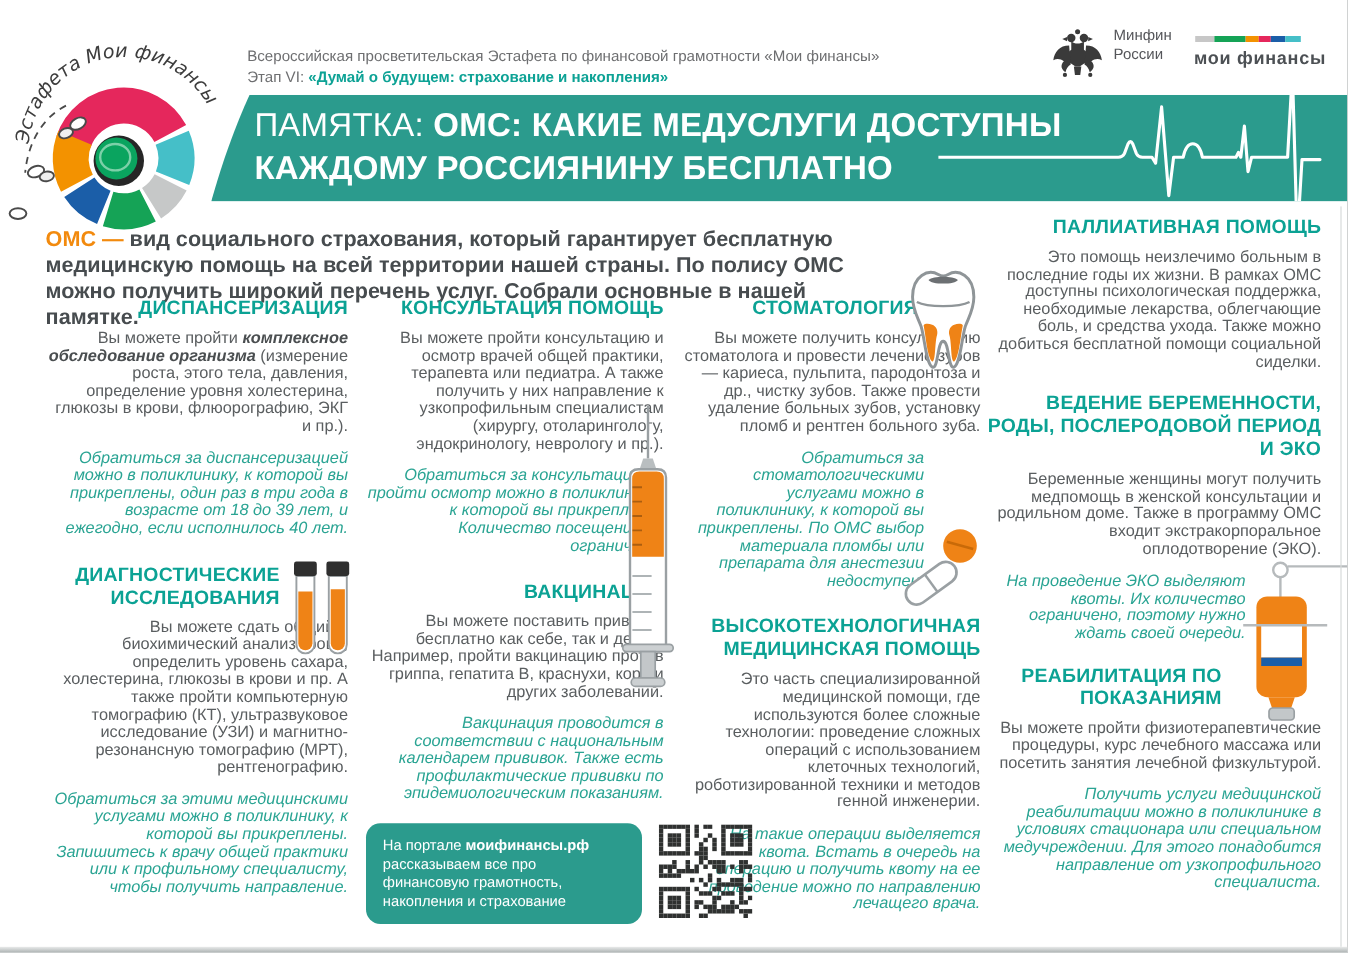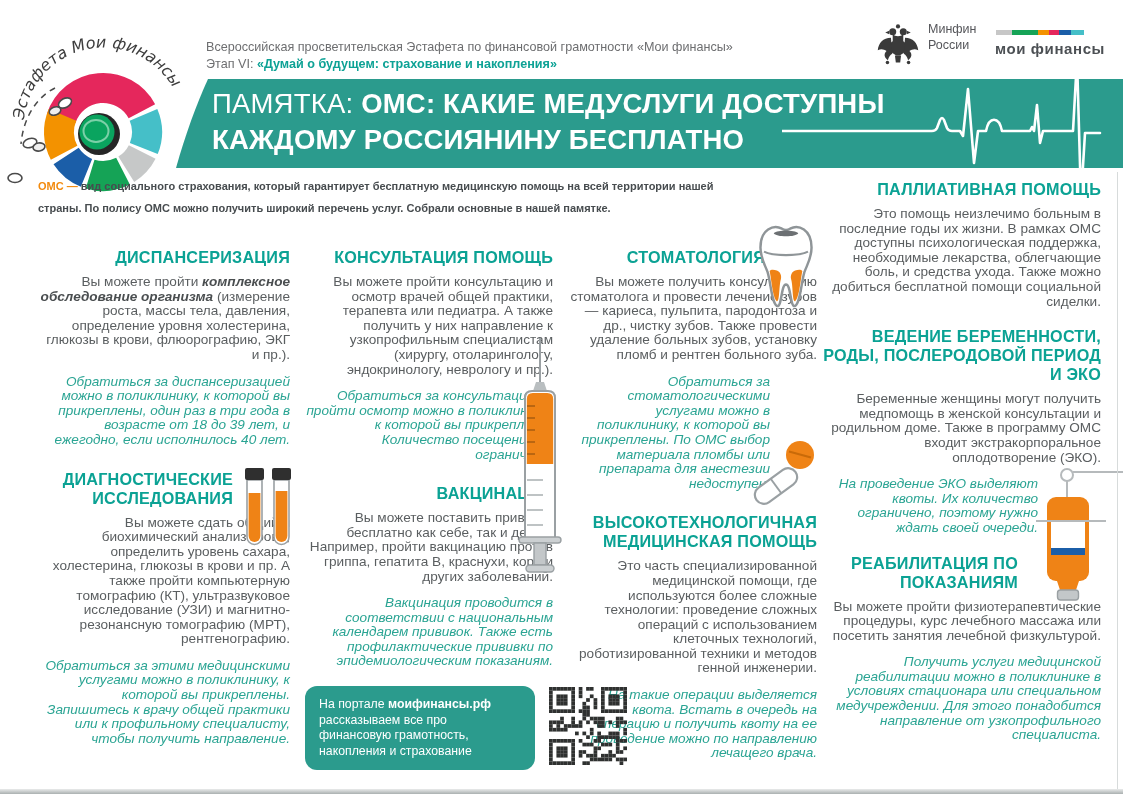--- a/index.html
+++ b/index.html
@@ -24,22 +24,22 @@
 
   
   .banner{position:absolute;left:160px;top:79px;width:963px;height:89px;background:#2b9b8d;
           clip-path:path("M48 0 L963 0 L963 89 L16 89 C25 57 36 26 48 0 Z");}
   .banner h1{position:absolute;left:52px;top:7px;margin:0;color:#fff;
              font-size:27.5px;line-height:36px;font-weight:bold;letter-spacing:.2px;white-space:nowrap;}
   .banner h1 .light{font-weight:400;}
   .ecg{position:absolute;left:622px;top:0;width:341px;height:89px;}
 
   
-  .intro{position:absolute;left:38px;top:176px;width:700px;margin:0;
-         font-size:11px;font-weight:bold;color:#474c4f;line-height:21.5px;}
+  .intro{position:absolute;left:38px;top:189px;width:700px;margin:0;
+         font-size:18px;font-weight:bold;color:#474c4f;line-height:21.5px;}
   .intro .lead{color:#f28a0e;}
 
   
   .col{position:absolute;text-align:right;}
   .col1{left:38px;top:248px;width:252px;}
   .col2{left:305px;top:248px;width:248px;}
   .col3{left:570px;top:248px;width:247px;}
   .col4{left:823px;top:180px;width:278px;}
   .sec{margin:0 0 22px 0;}
   .col4 .sec{margin-bottom:18px;}
@@ -135,21 +135,21 @@
     <svg class="ecg" viewBox="0 0 341 89">
       <path d="M0,52 H150 c3,0 4,-1 5,-3 l3,-8 q2,-4 4,0 l3,8 c1,2 2,3 5,3 h8 l3,5 l5,-47 l6,74 l4,-32 h8 c3,-15 13,-15 16,0 h28 l2,-4 l2,4 l3,-26 l3,38 l3,-12 h12 h18 l4,-72 l4,140 l4,-66 h15" fill="none" stroke="#ffffff" stroke-width="2.6" stroke-linejoin="round" stroke-linecap="round"></path>
     </svg>
   </div>
 
   <p class="intro"><span class="lead">ОМС —</span><span> вид социального страхования, который гарантирует бесплатную медицинскую помощь на всей территории нашей страны. По полису ОМС можно получить широкий перечень услуг. Собрали основные в нашей памятке.</span></p>
 
   <div class="col col1">
     <section class="sec">
       <h2>ДИСПАНСЕРИЗАЦИЯ</h2>
-      <p class="body"><span>Вы можете пройти </span><b>комплексное обследование организма</b><span> (измерение роста, массы тела, давления, определение уровня холестерина, глюкозы в крови, флюорографию, ЭКГ и пр.).</span></p>
+      <p class="body"><span>Вы можете пройти </span><b>комплексное обследование организма</b><span> (измерение роста, этого тела, давления, определение уровня холестерина, глюкозы в крови, флюорографию, ЭКГ и пр.).</span></p>
       <p class="note">Обратиться за диспансеризацией можно в поликлинику, к которой вы прикреплены, один раз в три года в возрасте от 18 до 39 лет, и ежегодно, если исполнилось 40 лет.</p>
     </section>
     <section class="sec">
       <h2 class="w195">ДИАГНОСТИЧЕСКИЕ ИССЛЕДОВАНИЯ</h2>
       <p class="body">Вы можете сдать общий и биохимический анализ крови, определить уровень сахара, холестерина, глюкозы в крови и пр. А также пройти компьютерную томографию (КТ), ультразвуковое исследование (УЗИ) и магнитно-резонансную томографию (МРТ), рентгенографию.</p>
       <p class="note">Обратиться за этими медицинскими услугами можно в поликлинику, к которой вы прикреплены. Запишитесь к врачу общей практики или к профильному специалисту, чтобы получить направление.</p>
     </section>
   </div>
 
   <div class="col col2">

